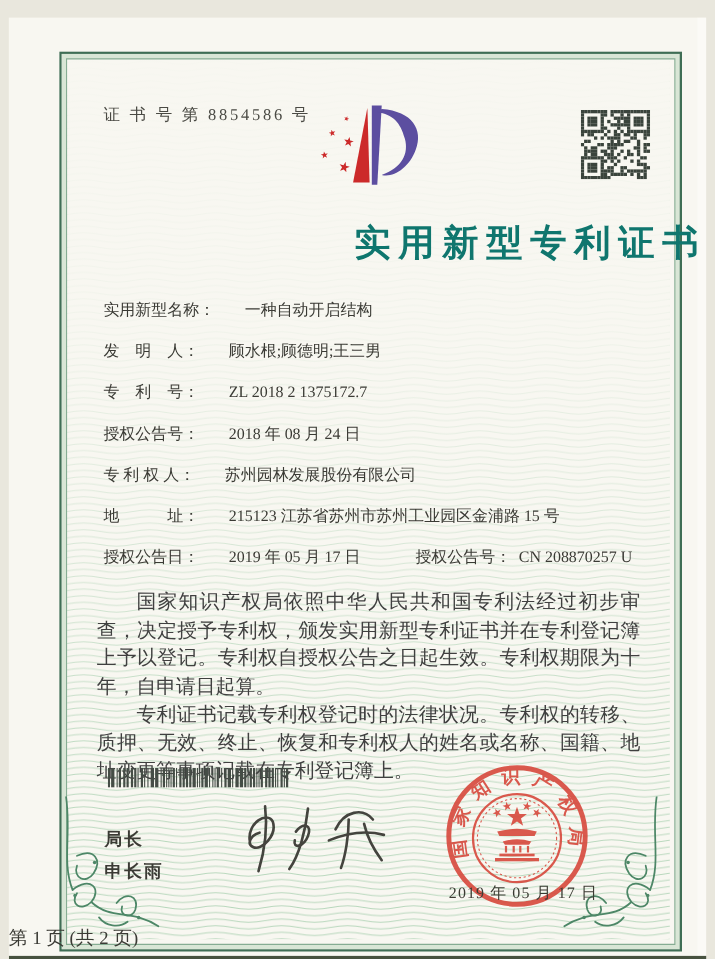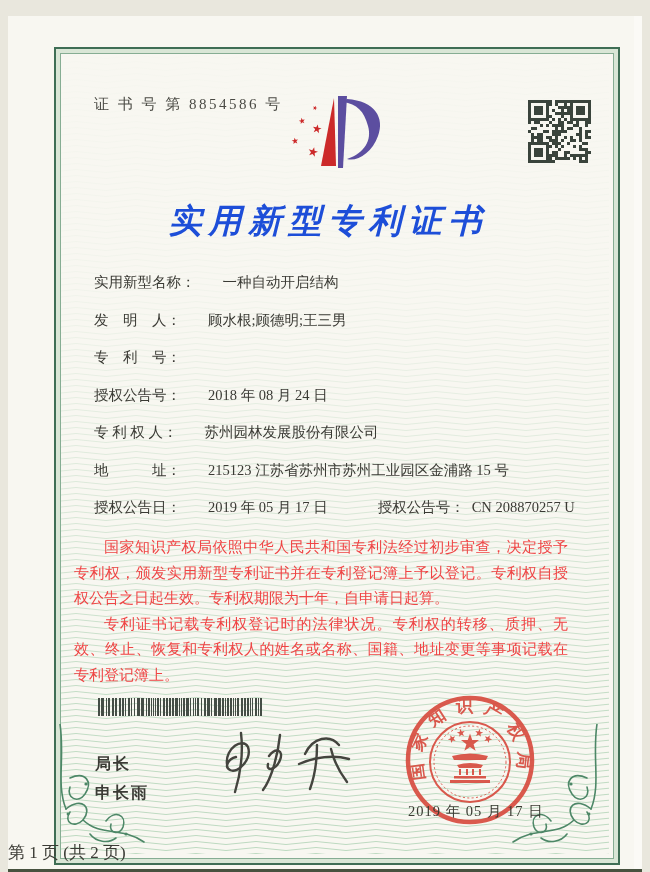--- a/index.html
+++ b/index.html
@@ -19,31 +19,31 @@
     content:'';position:absolute;inset:0;
     background:linear-gradient(180deg,
       rgba(248,247,241,.97) 0%,rgba(248,247,241,.88) 30%,
       rgba(248,247,241,.5) 55%,rgba(248,247,241,.1) 80%,
       rgba(248,247,241,0) 100%);
   }
   .cert-no{position:absolute;left:86px;top:79px;font-size:15px;letter-spacing:2.5px;color:#4a4a44;}
   .logo{position:absolute;left:277px;top:76px;width:100px;height:100px;}
   .qr{position:absolute;left:520px;top:84px;width:63px;height:63px;}
   .title{
-    position:absolute;left:0;right:0;top:183px;text-align:center;
-    font-size:33px;letter-spacing:7px;text-indent:7px;font-weight:600;color:#1d4ed8;font-style:italic;
+    position:absolute;left:0;right:0;top:183px;text-align:right;
+    font-size:33px;letter-spacing:7px;text-indent:7px;font-weight:600;color:#0f766e;
   }
   .fields{position:absolute;left:86px;top:254px;width:492px;font-size:14.5px;color:#3a3a34;}
   .field-row{display:flex;line-height:24px;margin-bottom:13.5px;white-space:nowrap;gap:20px;}
   .field-label{flex:none;}
   .field-value{margin-left:7px;}
   .pair2{margin-left:30px;display:flex;}
   .paragraphs{
-    position:absolute;left:66px;top:519px;width:494px;
-    font-size:15px;line-height:25.5px;text-align:justify;color:#ef4444;
+    position:absolute;left:80px;top:519px;width:494px;
+    font-size:18px;line-height:25.5px;text-align:justify;color:#404040;
   }
   .paragraphs p{margin:0;text-indent:2em;}
   .barcode{position:absolute;left:90px;top:682px;width:166px;height:18px;}
   .signer{position:absolute;left:87px;top:733px;font-size:16px;line-height:29px;letter-spacing:2px;color:#3b3b35;font-weight:bold;}
   .signature{position:absolute;left:205px;top:708px;}
   .seal{position:absolute;left:392px;top:674px;}
   .seal-date{position:absolute;left:400px;top:786px;font-size:14.5px;letter-spacing:1px;color:#3b3b33;}
   .footer{position:absolute;left:0;right:0;top:825px;text-align:left;font-size:17px;color:#3b3b35;}
   .flourish{position:absolute;top:708px;}
   .flourish.left{left:48px;}
@@ -340,20 +340,21 @@
     <div class="field-row">
       <span class="field-label">实用新型名称：</span>
       <span class="field-value">一种自动开启结构</span>
     </div>
     <div class="field-row">
       <span class="field-label">发　明　人：</span>
       <span class="field-value">顾水根;顾德明;王三男</span>
     </div>
     <div class="field-row">
       <span class="field-label">专　利　号：</span>
+      <span class="field-value">ZL 2018 2 1375172.7</span>
     </div>
     <div class="field-row">
       <span class="field-label">授权公告号：</span>
       <span class="field-value">2018 年 08 月 24 日</span>
     </div>
     <div class="field-row">
       <span class="field-label">专 利 权 人：</span>
       <span class="field-value">苏州园林发展股份有限公司</span>
     </div>
     <div class="field-row">

